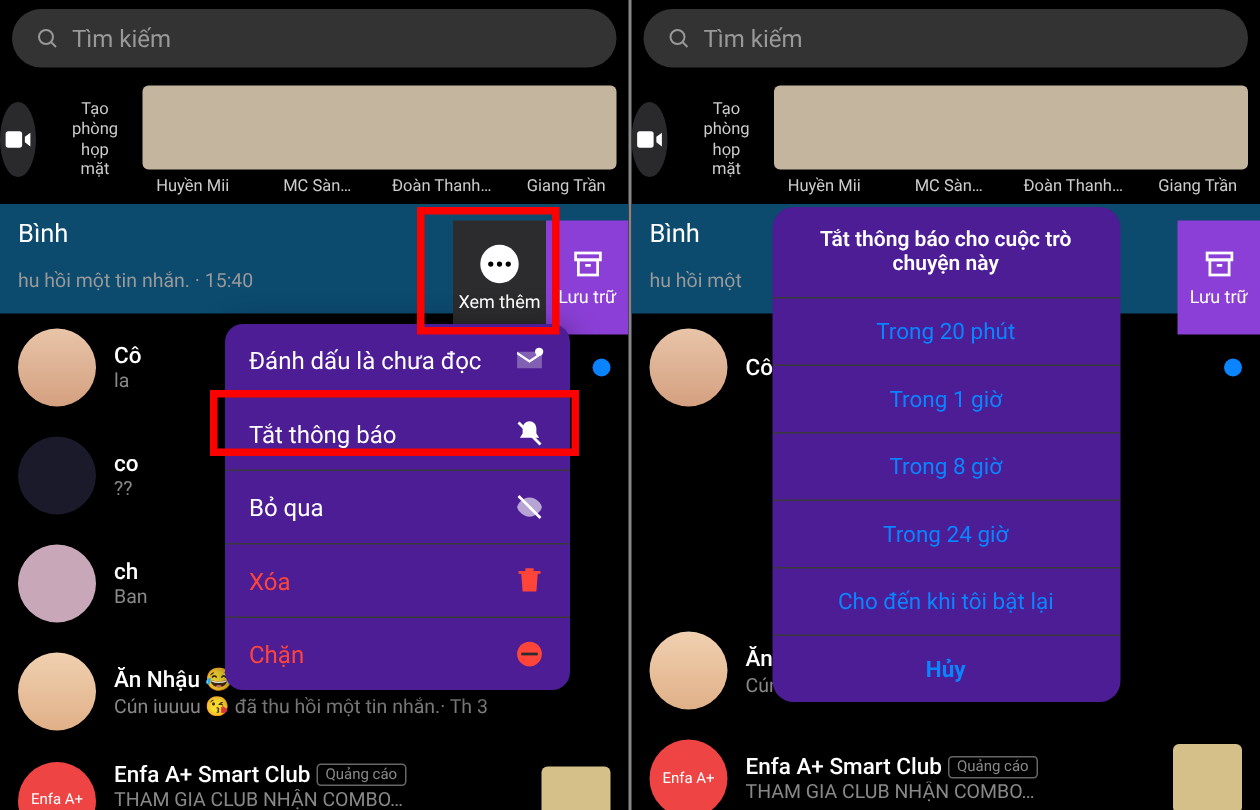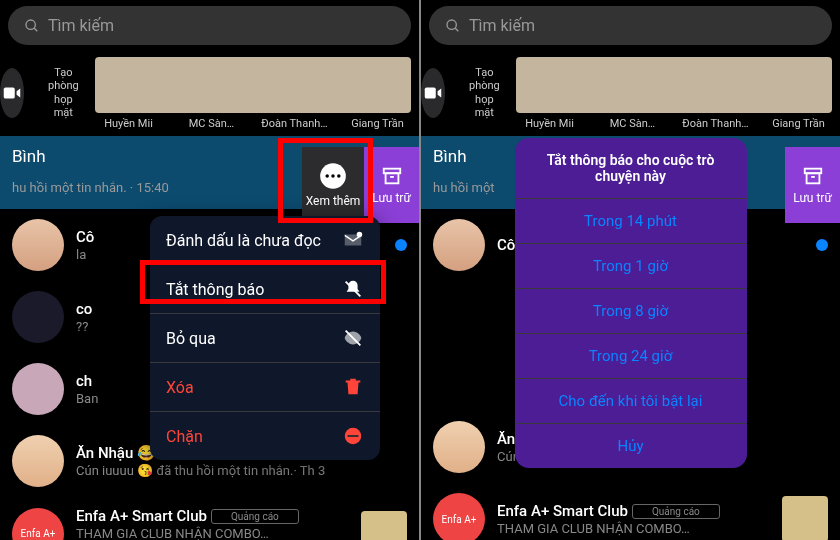--- a/index.html
+++ b/index.html
@@ -18,38 +18,38 @@
 .strip-labels span{font-size:11px;color:#ccc;text-align:center;flex:1}
 .chat-item{display:flex;align-items:center;padding:10px 12px;gap:12px}
 .avatar{width:52px;height:52px;border-radius:50%;background:#666;flex-shrink:0;position:relative}
 .chat-text{flex:1;min-width:0}
 .chat-name{font-size:15px;font-weight:500;display:flex;align-items:center;gap:4px}
 .chat-sub{font-size:13px;color:#888;margin-top:1px;overflow:hidden;white-space:nowrap}
 .dot{width:12px;height:12px;border-radius:50%;background:#0a84ff;flex-shrink:0;margin-left:8px}
 .header-item{background:#0c4a6e;padding:10px 12px 14px}
 .header-name{font-size:17px;font-weight:400}
 .header-sub{font-size:13px;color:#999;margin-top:14px}
-.context-menu{position:absolute;background:#0f172a;border-radius:12px;width:230px;top:216px;left:150px;overflow:hidden;z-index:10;box-shadow:0 4px 20px rgba(0,0,0,.5)}
+.context-menu{position:absolute;background:#4c1d95;border-radius:12px;width:230px;top:216px;left:150px;overflow:hidden;z-index:10;box-shadow:0 4px 20px rgba(0,0,0,.5)}
 .menu-item{padding:13px 16px;font-size:16px;display:flex;justify-content:space-between;align-items:center;border-bottom:1px solid #3a3a3c}
 .menu-item:last-child{border-bottom:none}
 .menu-item.danger{color:#ff453a}
 .action-buttons{position:absolute;top:147px;right:0;display:flex;z-index:10}
 .action-btn{width:62px;height:76px;display:flex;flex-direction:column;align-items:center;justify-content:center;gap:4px;font-size:12px}
 .action-more{background:#2c2c2e}
 .action-archive{background:#8b3fd6;width:55px}
 .highlight-red{position:absolute;border:5px solid #ff0000;z-index:20;pointer-events:none}
 .hl1{top:138px;left:278px;width:95px;height:85px}
 .hl2{top:260px;left:140px;width:246px;height:44px}
 .modal-overlay{position:absolute;inset:0;display:flex;align-items:flex-start;justify-content:center;padding-top:138px;z-index:15}
 .modal{width:232px;background:#4c1d95;border-radius:14px;overflow:hidden}
 .modal-title{padding:14px 16px;text-align:center;font-size:14px;font-weight:600;color:#fff;border-bottom:1px solid #3a3a3c}
 .modal-item{padding:13px 0;text-align:center;font-size:15px;color:#0a84ff;border-bottom:1px solid #3a3a3c}
 .modal-item:last-child{border-bottom:none}
-.modal-cancel{font-weight:400}
-.ad-badge{font-size:10px;border:1px solid #666;border-radius:3px;padding:1px 19px;color:#888;font-weight:400}
+.modal-cancel{font-weight:700}
+.ad-badge{font-size:10px;border:1px solid #666;border-radius:3px;padding:1px 5px;color:#888;font-weight:400}
 .ad-img{width:46px;height:46px;background:#d4c088;border-radius:4px;flex-shrink:0}
 .enfa-avatar{background:#ef4444;display:flex;align-items:center;justify-content:center;font-size:10px;color:#fff}
 svg{display:block}
 .icon-w{width:22px;height:22px}
 .chat-link{color:#888;text-decoration:underline;font-size:13px}
 </style>
 </head>
 <body>
 
 <div class="screen">
@@ -265,21 +265,21 @@
           <span class="ad-badge">Quảng cáo</span>
         </div>
       <div class="chat-sub">THAM GIA CLUB NHẬN COMBO…</div>
     </div>
     <div class="ad-img"></div>
   </div>
 
   <div class="modal-overlay">
     <div class="modal">
       <div class="modal-title">Tắt thông báo cho cuộc trò chuyện này</div>
-      <div class="modal-item">Trong 14 phút</div>
+      <div class="modal-item">Trong 20 phút</div>
       <div class="modal-item">Trong 1 giờ</div>
       <div class="modal-item">Trong 8 giờ</div>
       <div class="modal-item">Trong 24 giờ</div>
       <div class="modal-item">Cho đến khi tôi bật lại</div>
       <div class="modal-item modal-cancel">Hủy</div>
     </div>
   </div>
 </div>
 
 </body></html>

